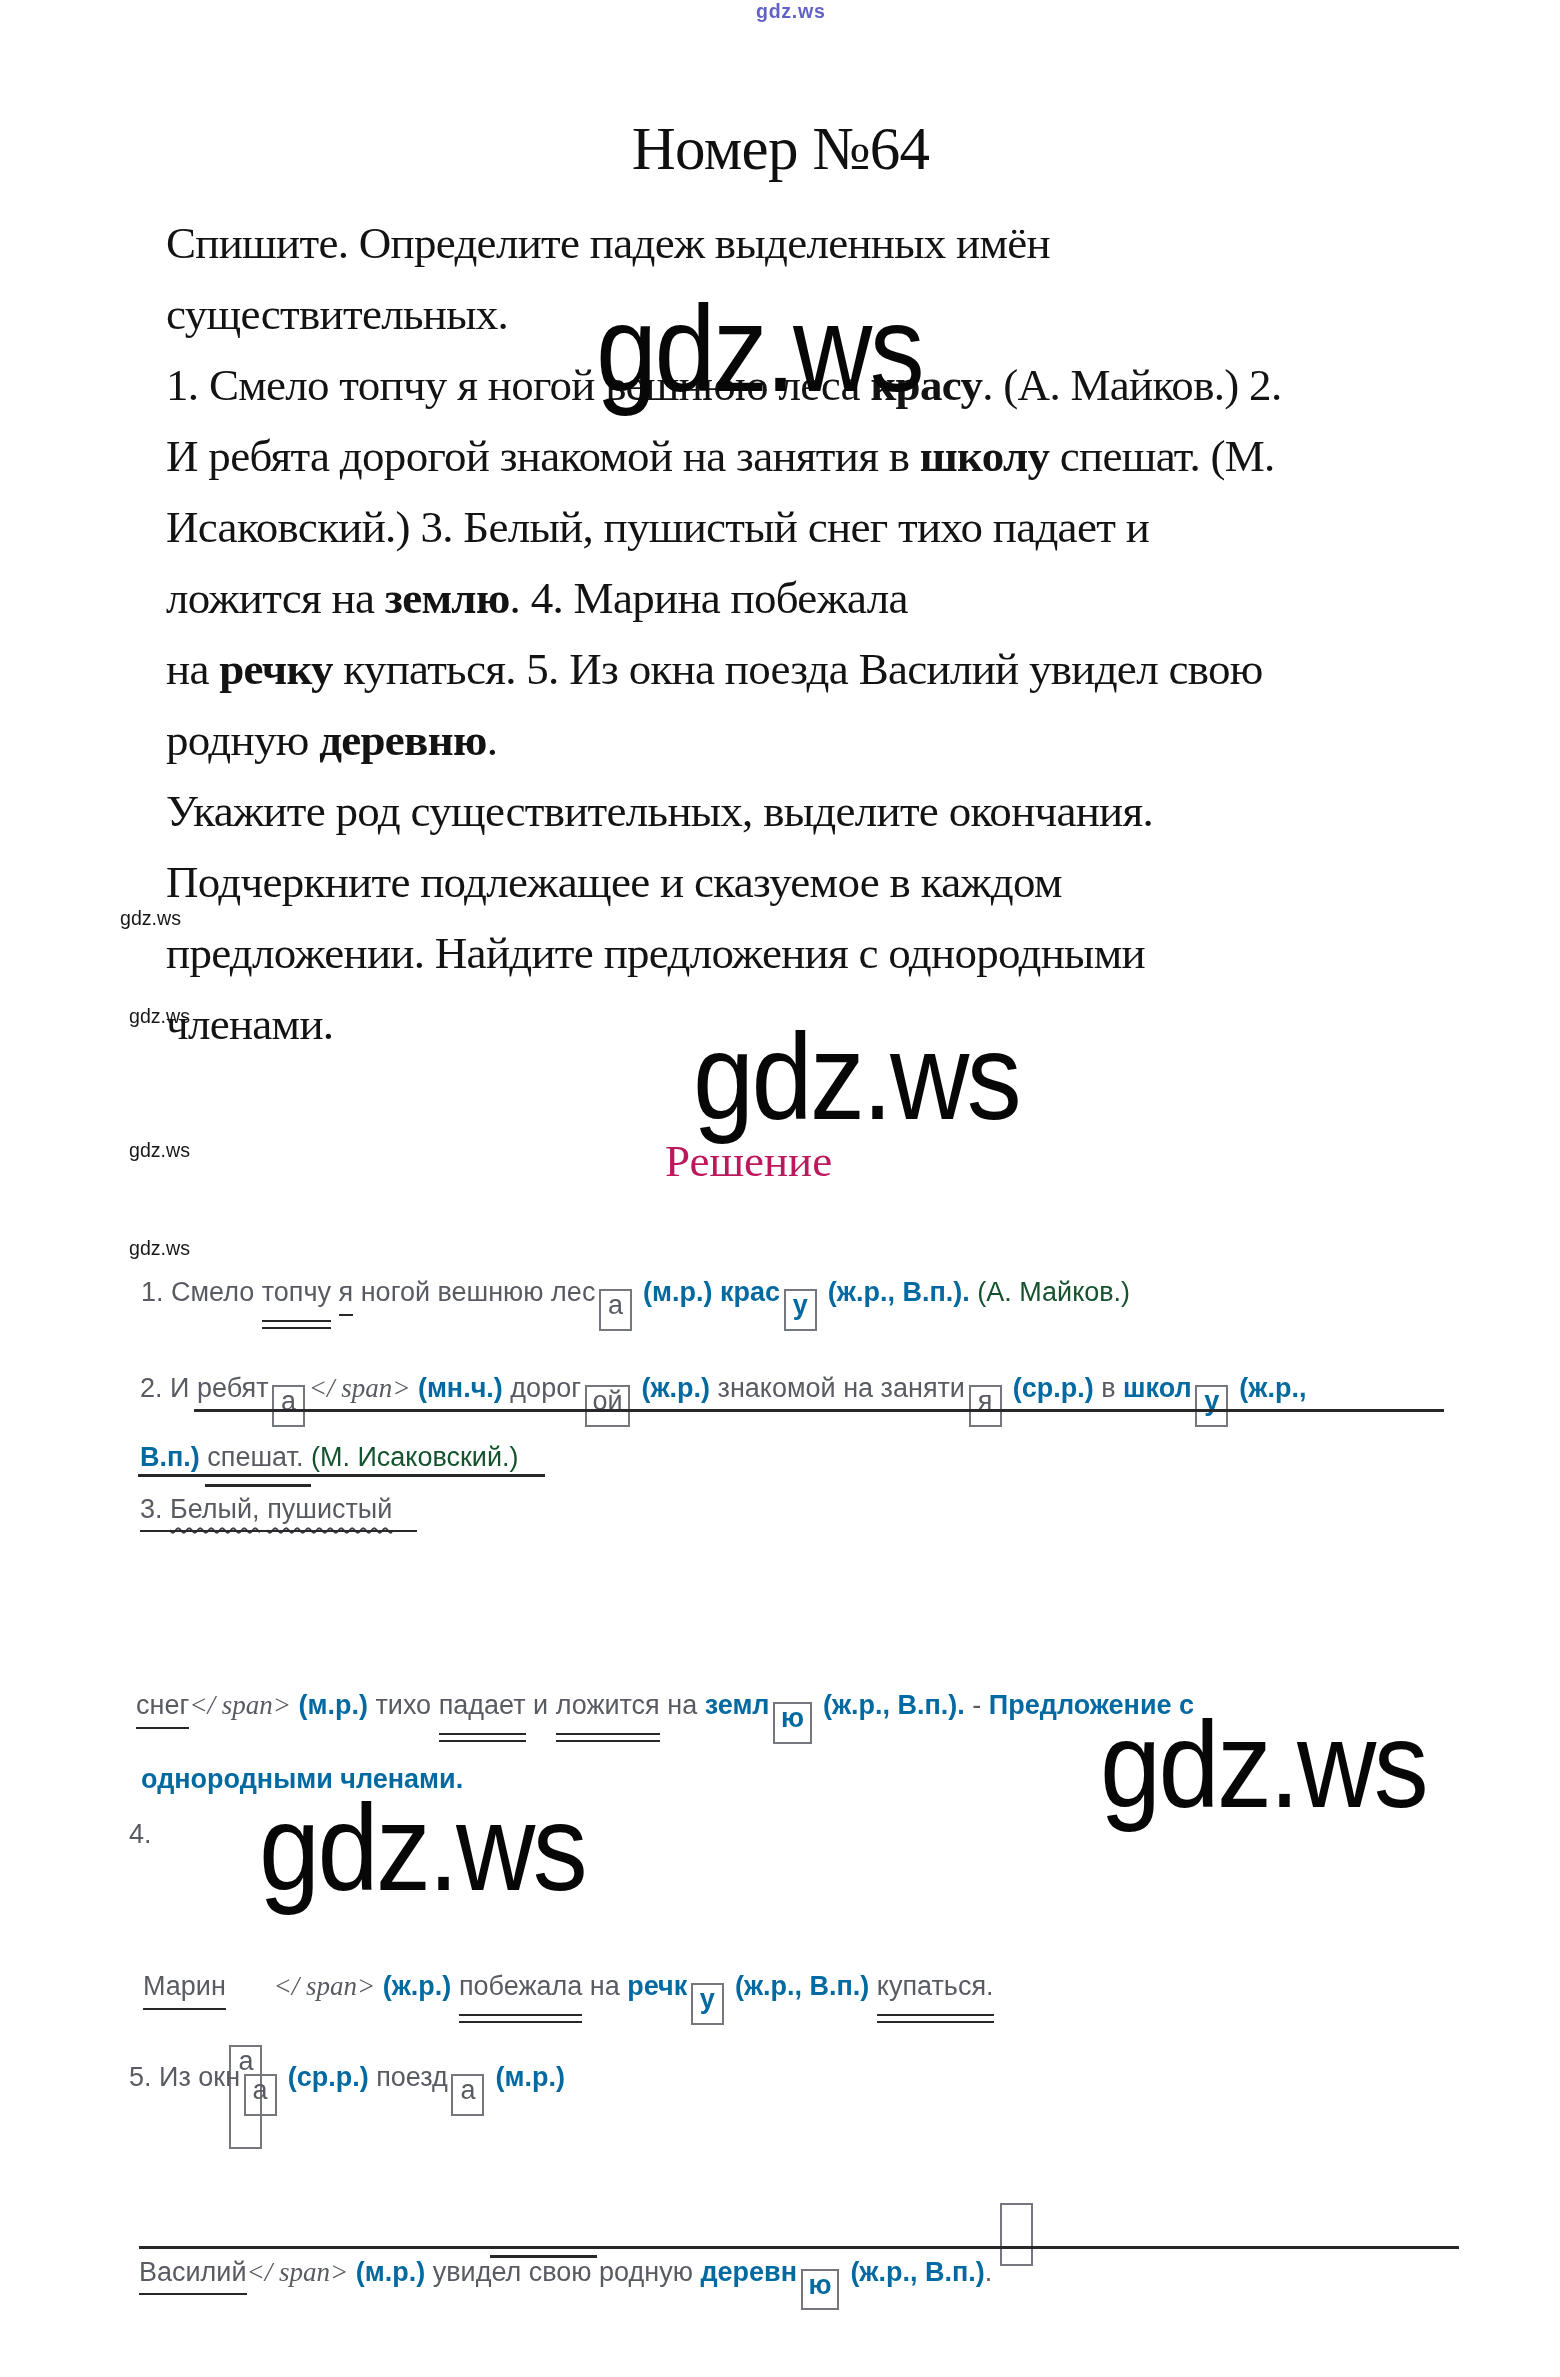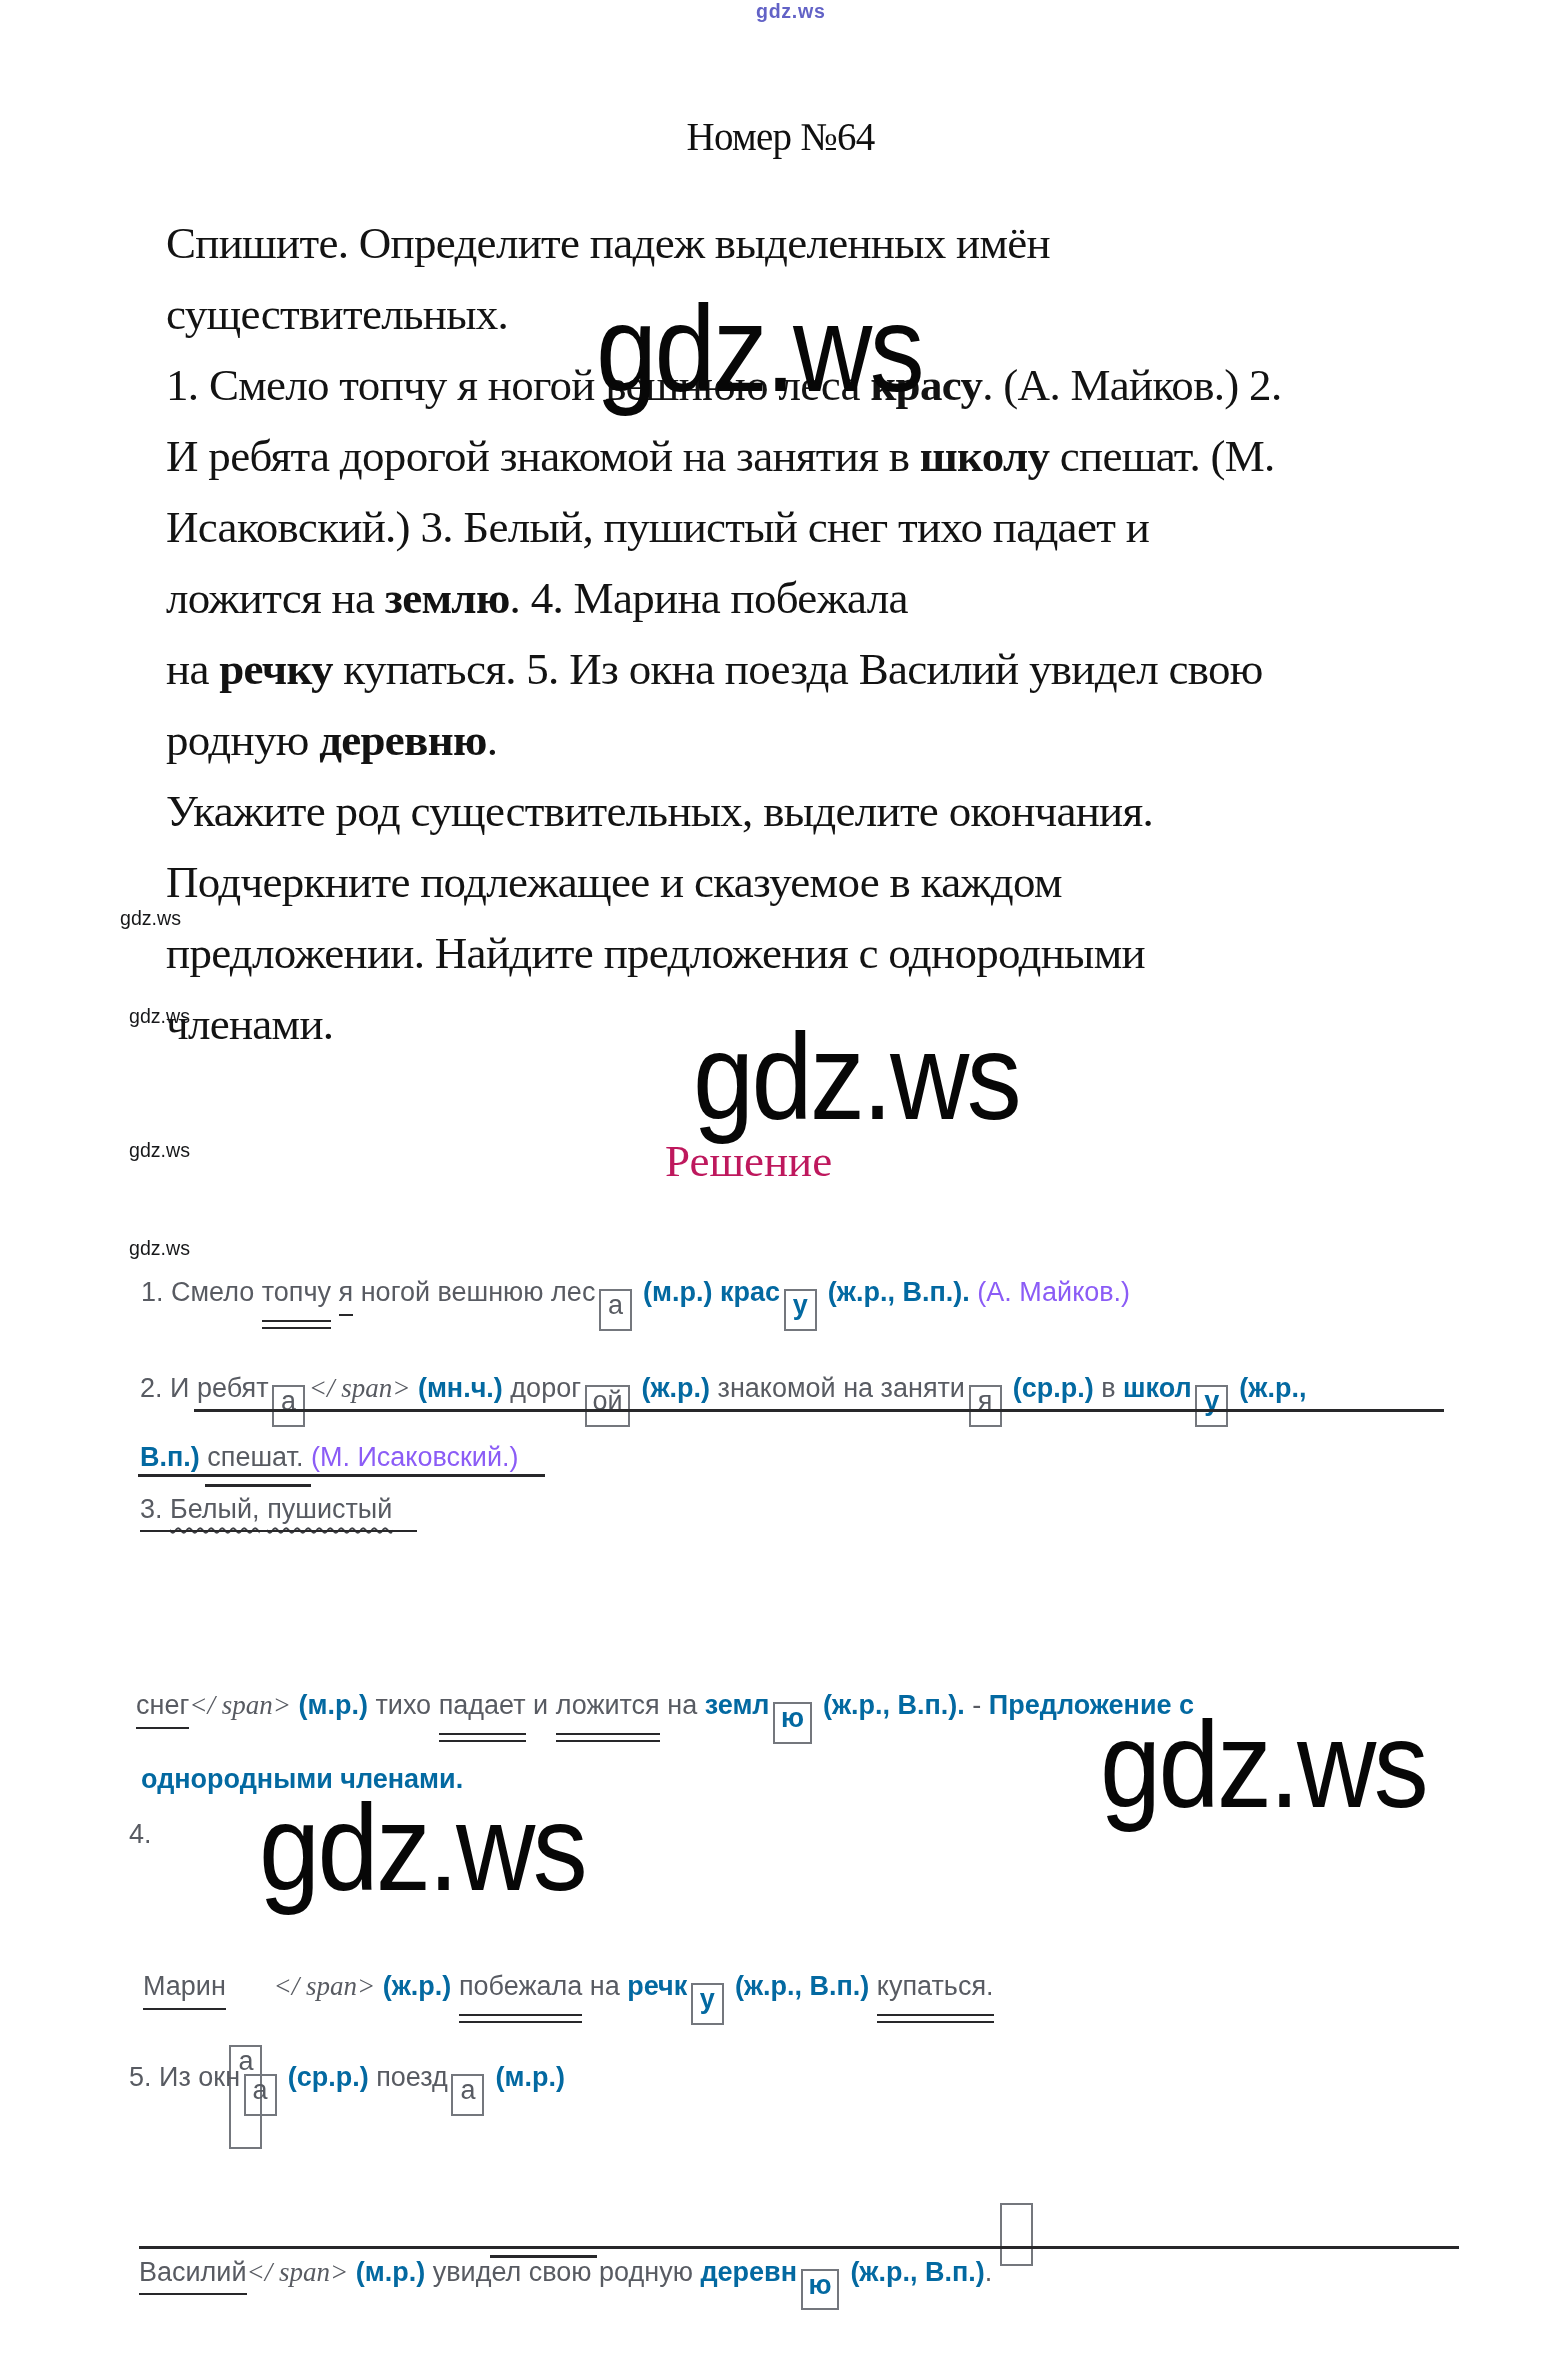--- a/index.html
+++ b/index.html
@@ -18,21 +18,21 @@
             font-size:19.6px;line-height:1;color:#17181a;white-space:nowrap;}
   .wm-small.s1{left:120px;top:909px;}
   .wm-small.s2{left:129px;top:1007px;}
   .wm-small.s3{left:129px;top:1141px;}
   .wm-small.s4{left:129px;top:1239px;}
   .wm-blue{position:absolute;left:756px;top:2.2px;font-family:"Liberation Sans","DejaVu Sans",sans-serif;
            font-size:19.6px;line-height:1;font-weight:bold;color:#4747bd;opacity:.85;letter-spacing:0.7px;}
 
   
   .title{position:absolute;left:0;top:114px;width:100%;text-align:center;
-         font-size:39px;color:#101010;letter-spacing:-0.7px;}
+         font-size:61px;color:#101010;letter-spacing:-0.7px;}
   .task{position:absolute;left:118px;top:217px;width:1362px;font-size:45px;color:#131313;
         letter-spacing:-0.7px;}
   .task-line{height:71px;white-space:nowrap;margin-left:48px;}
   .task-line .tb{font-weight:bold;text-align:right;}
   .heading{position:absolute;left:665px;top:1135px;font-size:45px;color:#be185d;}
 
   
   .sol-row{position:absolute;white-space:nowrap;
            font-family:"Liberation Sans","DejaVu Sans",sans-serif;
            font-size:27px;color:#585b62;}
@@ -41,21 +41,21 @@
   .r3{left:140px;top:1442px;}
   .r4{left:140px;top:1494px;}
   .r5{left:136px;top:1690px;}
   .r6{left:141px;top:1764px;}
   .r7{left:129px;top:1819px;}
   .r8{left:143px;top:1971px;}
   .r9{left:129px;top:2062px;}
   .r10{left:139px;top:2203px;}
 
   .sol-row .b{font-weight:bold;color:#0369a1;}
-  .sol-row .lt{color:#8b5cf6;}
+  .sol-row .lt{color:#14532d;}
   .sol-row .it{font-family:"Liberation Serif","DejaVu Serif",serif;font-style:italic;margin-top:36px;}
   .u1{border-bottom:2.9px solid #28282a;padding-bottom:6.5px;}
   .u2{border-bottom:2.9px solid #28282a;padding-bottom:13px;position:relative;}
   .u2::after{content:"";position:absolute;left:0;right:0;bottom:-8.7px;border-bottom:2.9px solid #28282a;}
   .uw{text-decoration-line:underline;text-decoration-style:wavy;text-decoration-color:#3f4146;
       text-decoration-thickness:2.2px;text-underline-offset:8.7px;}
 
   .box{display:inline-block;border:2.2px solid #74777d;min-width:17.4px;text-align:center;
        padding:2.9px 5.8px 11.6px;margin:0 3.6px;line-height:.85;vertical-align:-13px;}
   .box.tall{padding-bottom:74px;vertical-align:-75px;}

